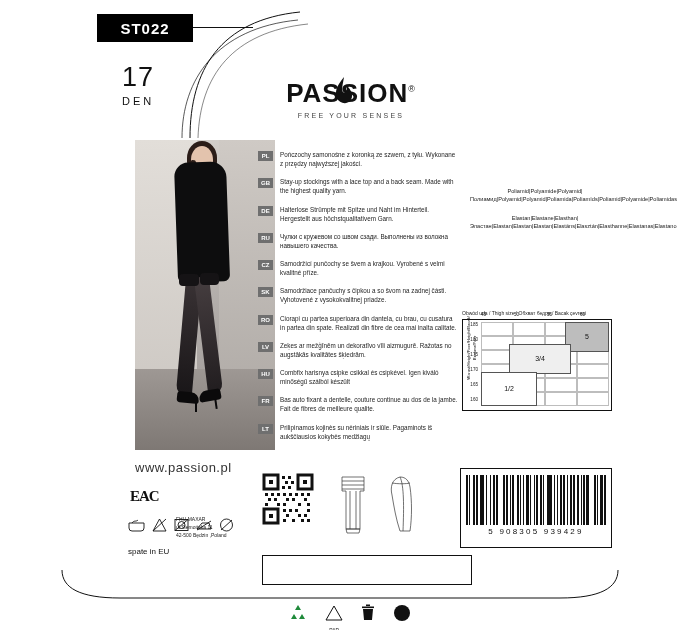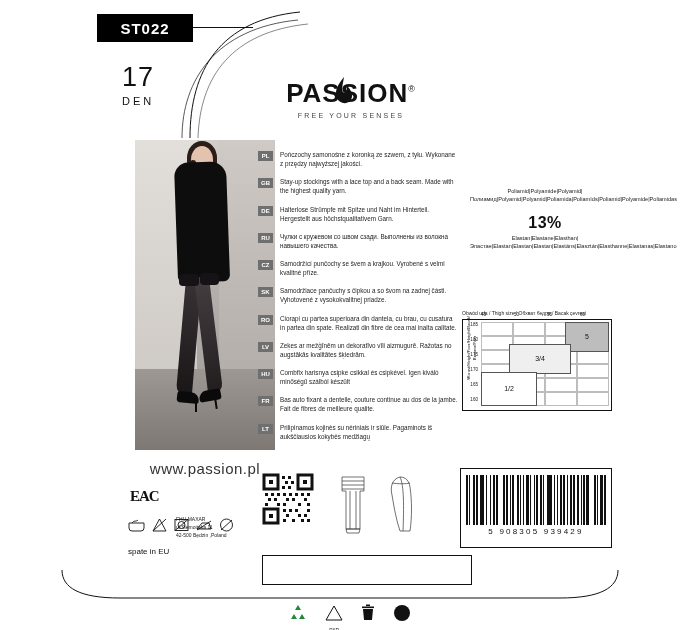--- a/index.html
+++ b/index.html
@@ -165,22 +165,21 @@
   }
   .photo .heel-b {
     position:absolute; left:80px; top:259px; width:2px; height:10px; background:#0b0a0b;
     transform: rotate(-8deg);
   }
 
   .site-url {
     position: absolute;
     left: 135px; top: 450px;
     width: 140px;
-    text-align: center;
-    font-size: 15px;
+    font-size: 13px;
     color: #333;
     letter-spacing: 0.5px;
   }
 
   
   .desc-list {
     position: absolute;
     left: 258px; top: 140px;
     width: 200px;
   }
@@ -486,21 +485,20 @@
       <div class="desc-text">Bas auto fixant a dentelle, couture continue au dos de la jambe. Fait de fibres de meilleure qualite.</div>
     </div>
     <div class="desc-row">
       <div class="lang-tag">LT</div>
       <div class="desc-text">Prilipinamos kojinės su nėriniais ir siūle. Pagaminots iš aukščiausios kokybės medžiagų</div>
     </div>
   </div>
 
   <div class="composition">
     <div class="comp-names">Poliamid|Polyamide|Polyamid|Полиамид|Polyamid|Polyamid|Poliamida|Poliamīds|Poliamid|Polyamide|Poliamidas</div>
-    <div class="comp-pct">13%</div>
     <div class="comp-names">Elastan|Elastane|Elasthan|Эластан|Elastan|Elastan|Elastan|Elastāns|Elasztán|Elasthanne|Elastanas|Elastano</div>
   </div>
 
   <div class="size-chart">
     <div class="sc-title">Obwód uda / Thigh size / Обхват бедра / Bacak çevresi</div>
     <div class="sc-box">
       <div class="sc-topaxis">
         <span>45</span>
         <span>50</span>
         <span>55</span>

